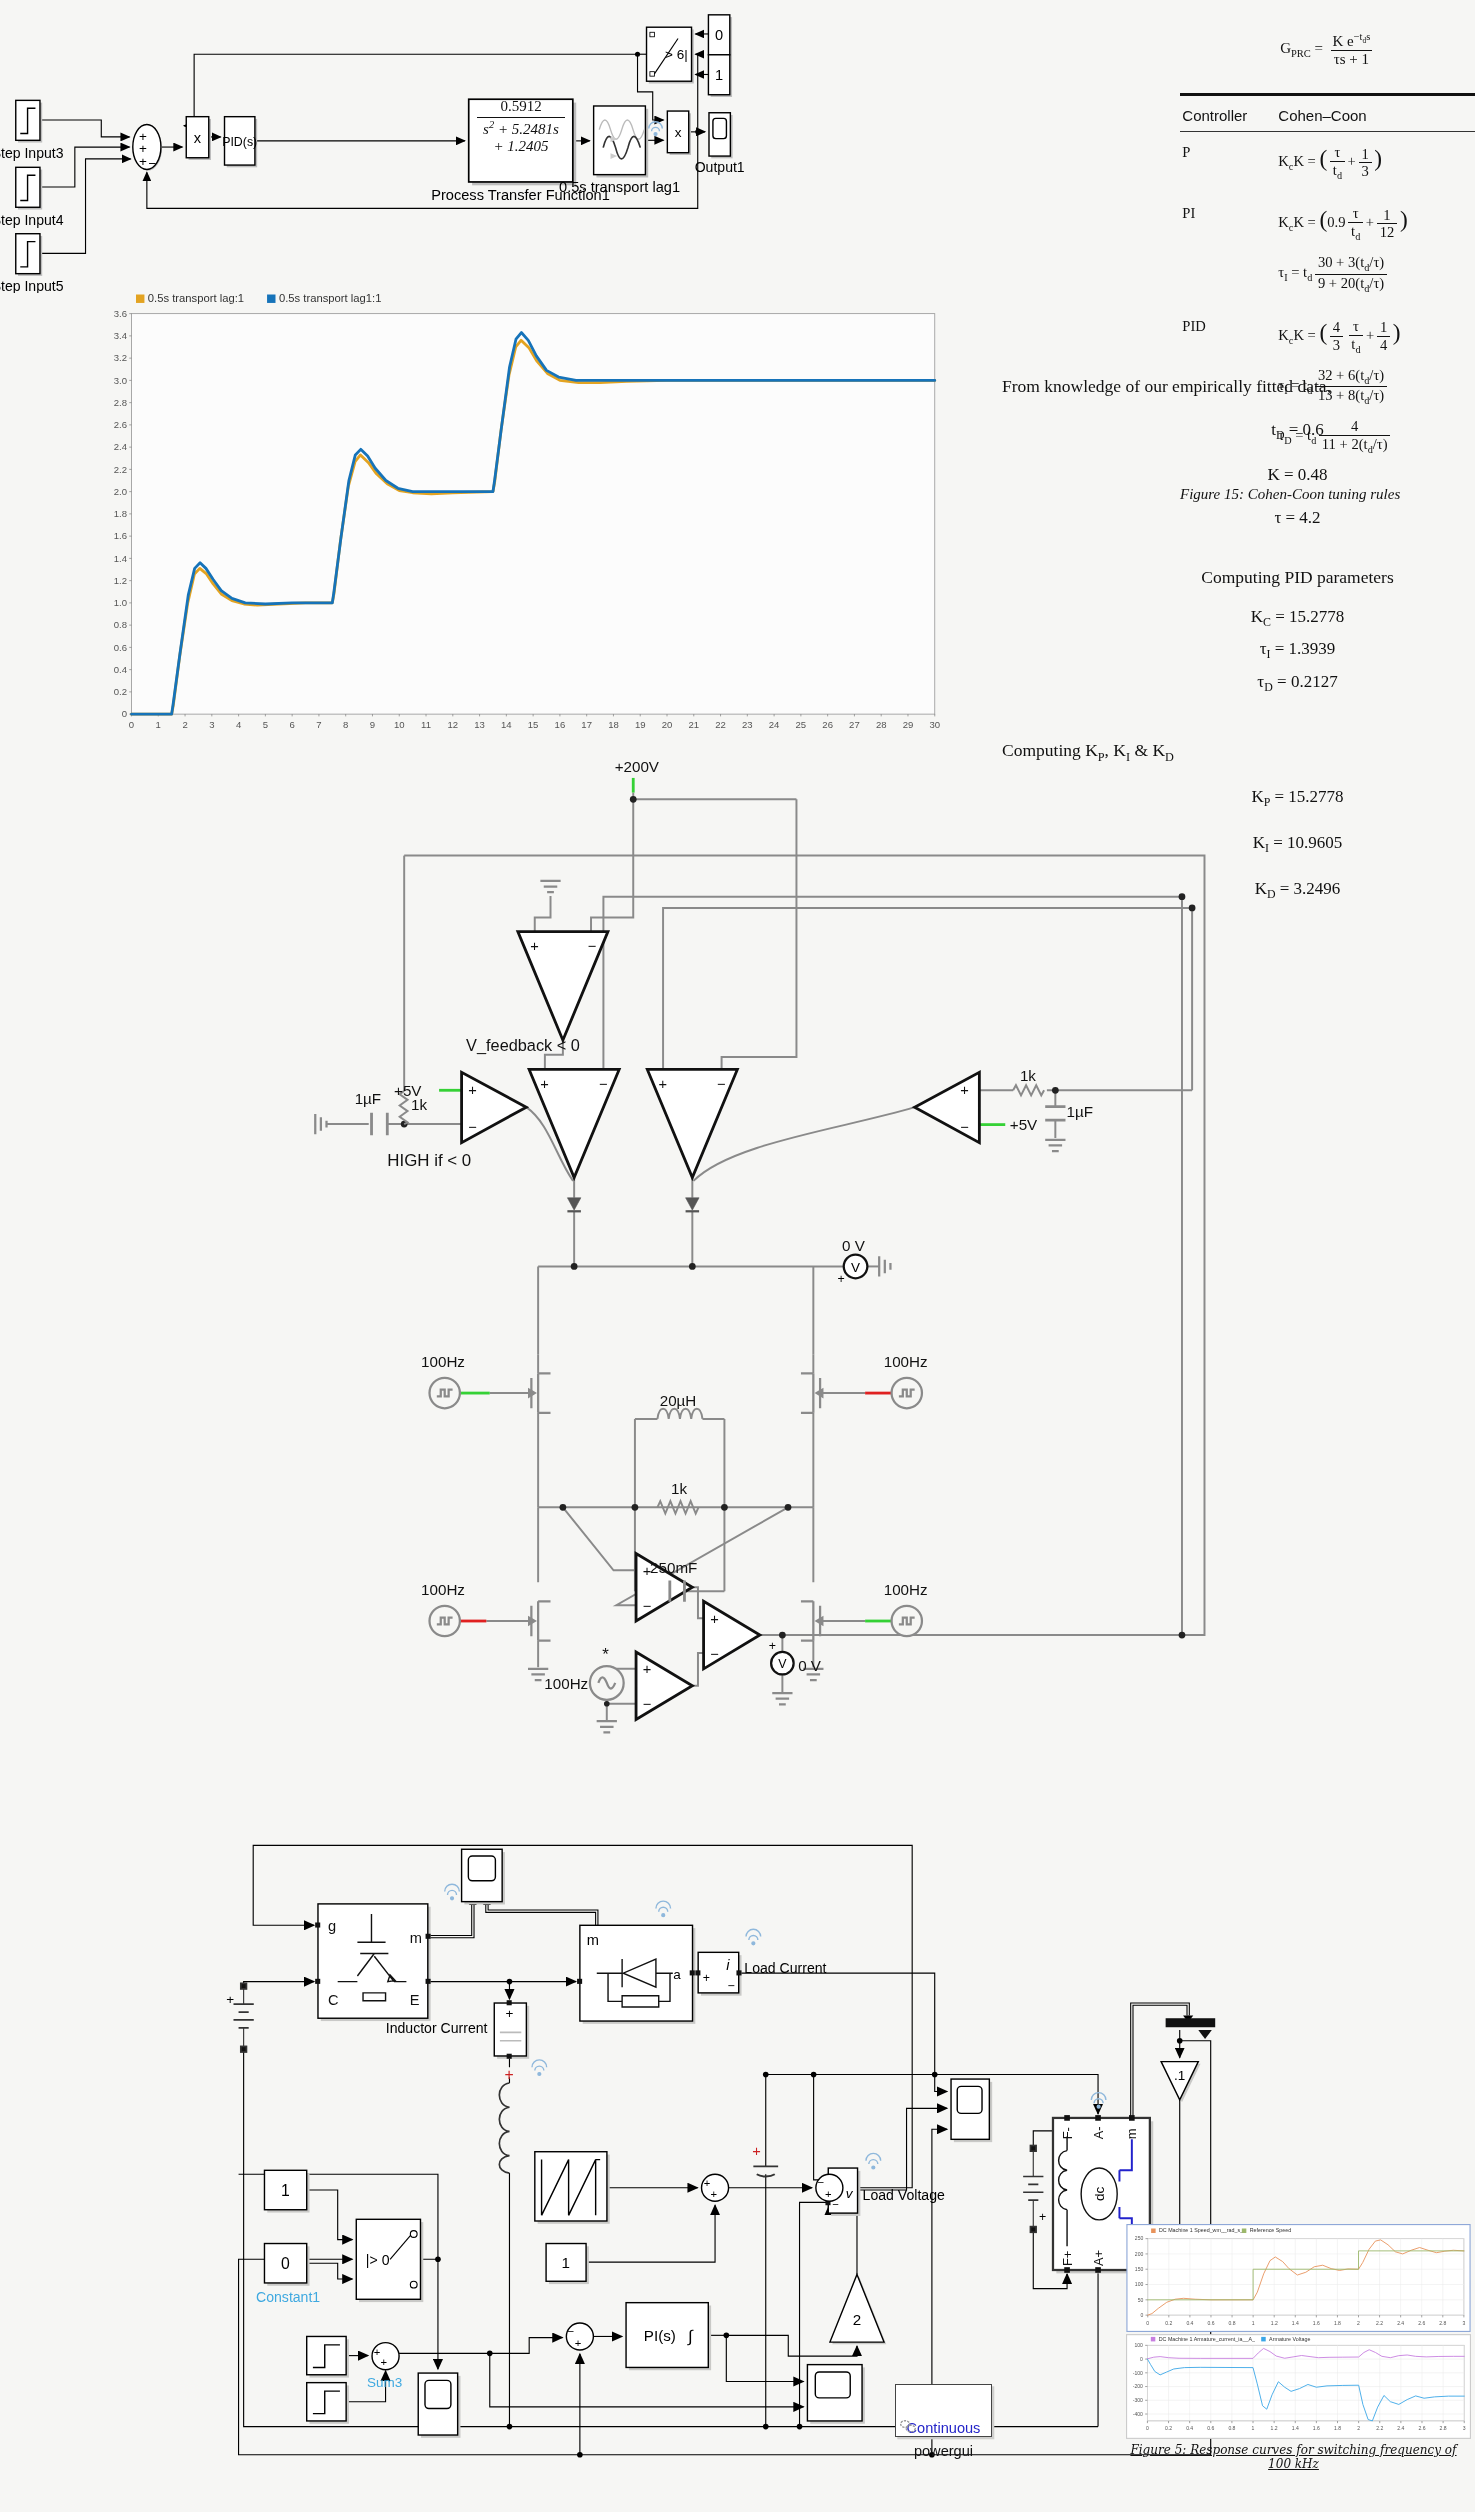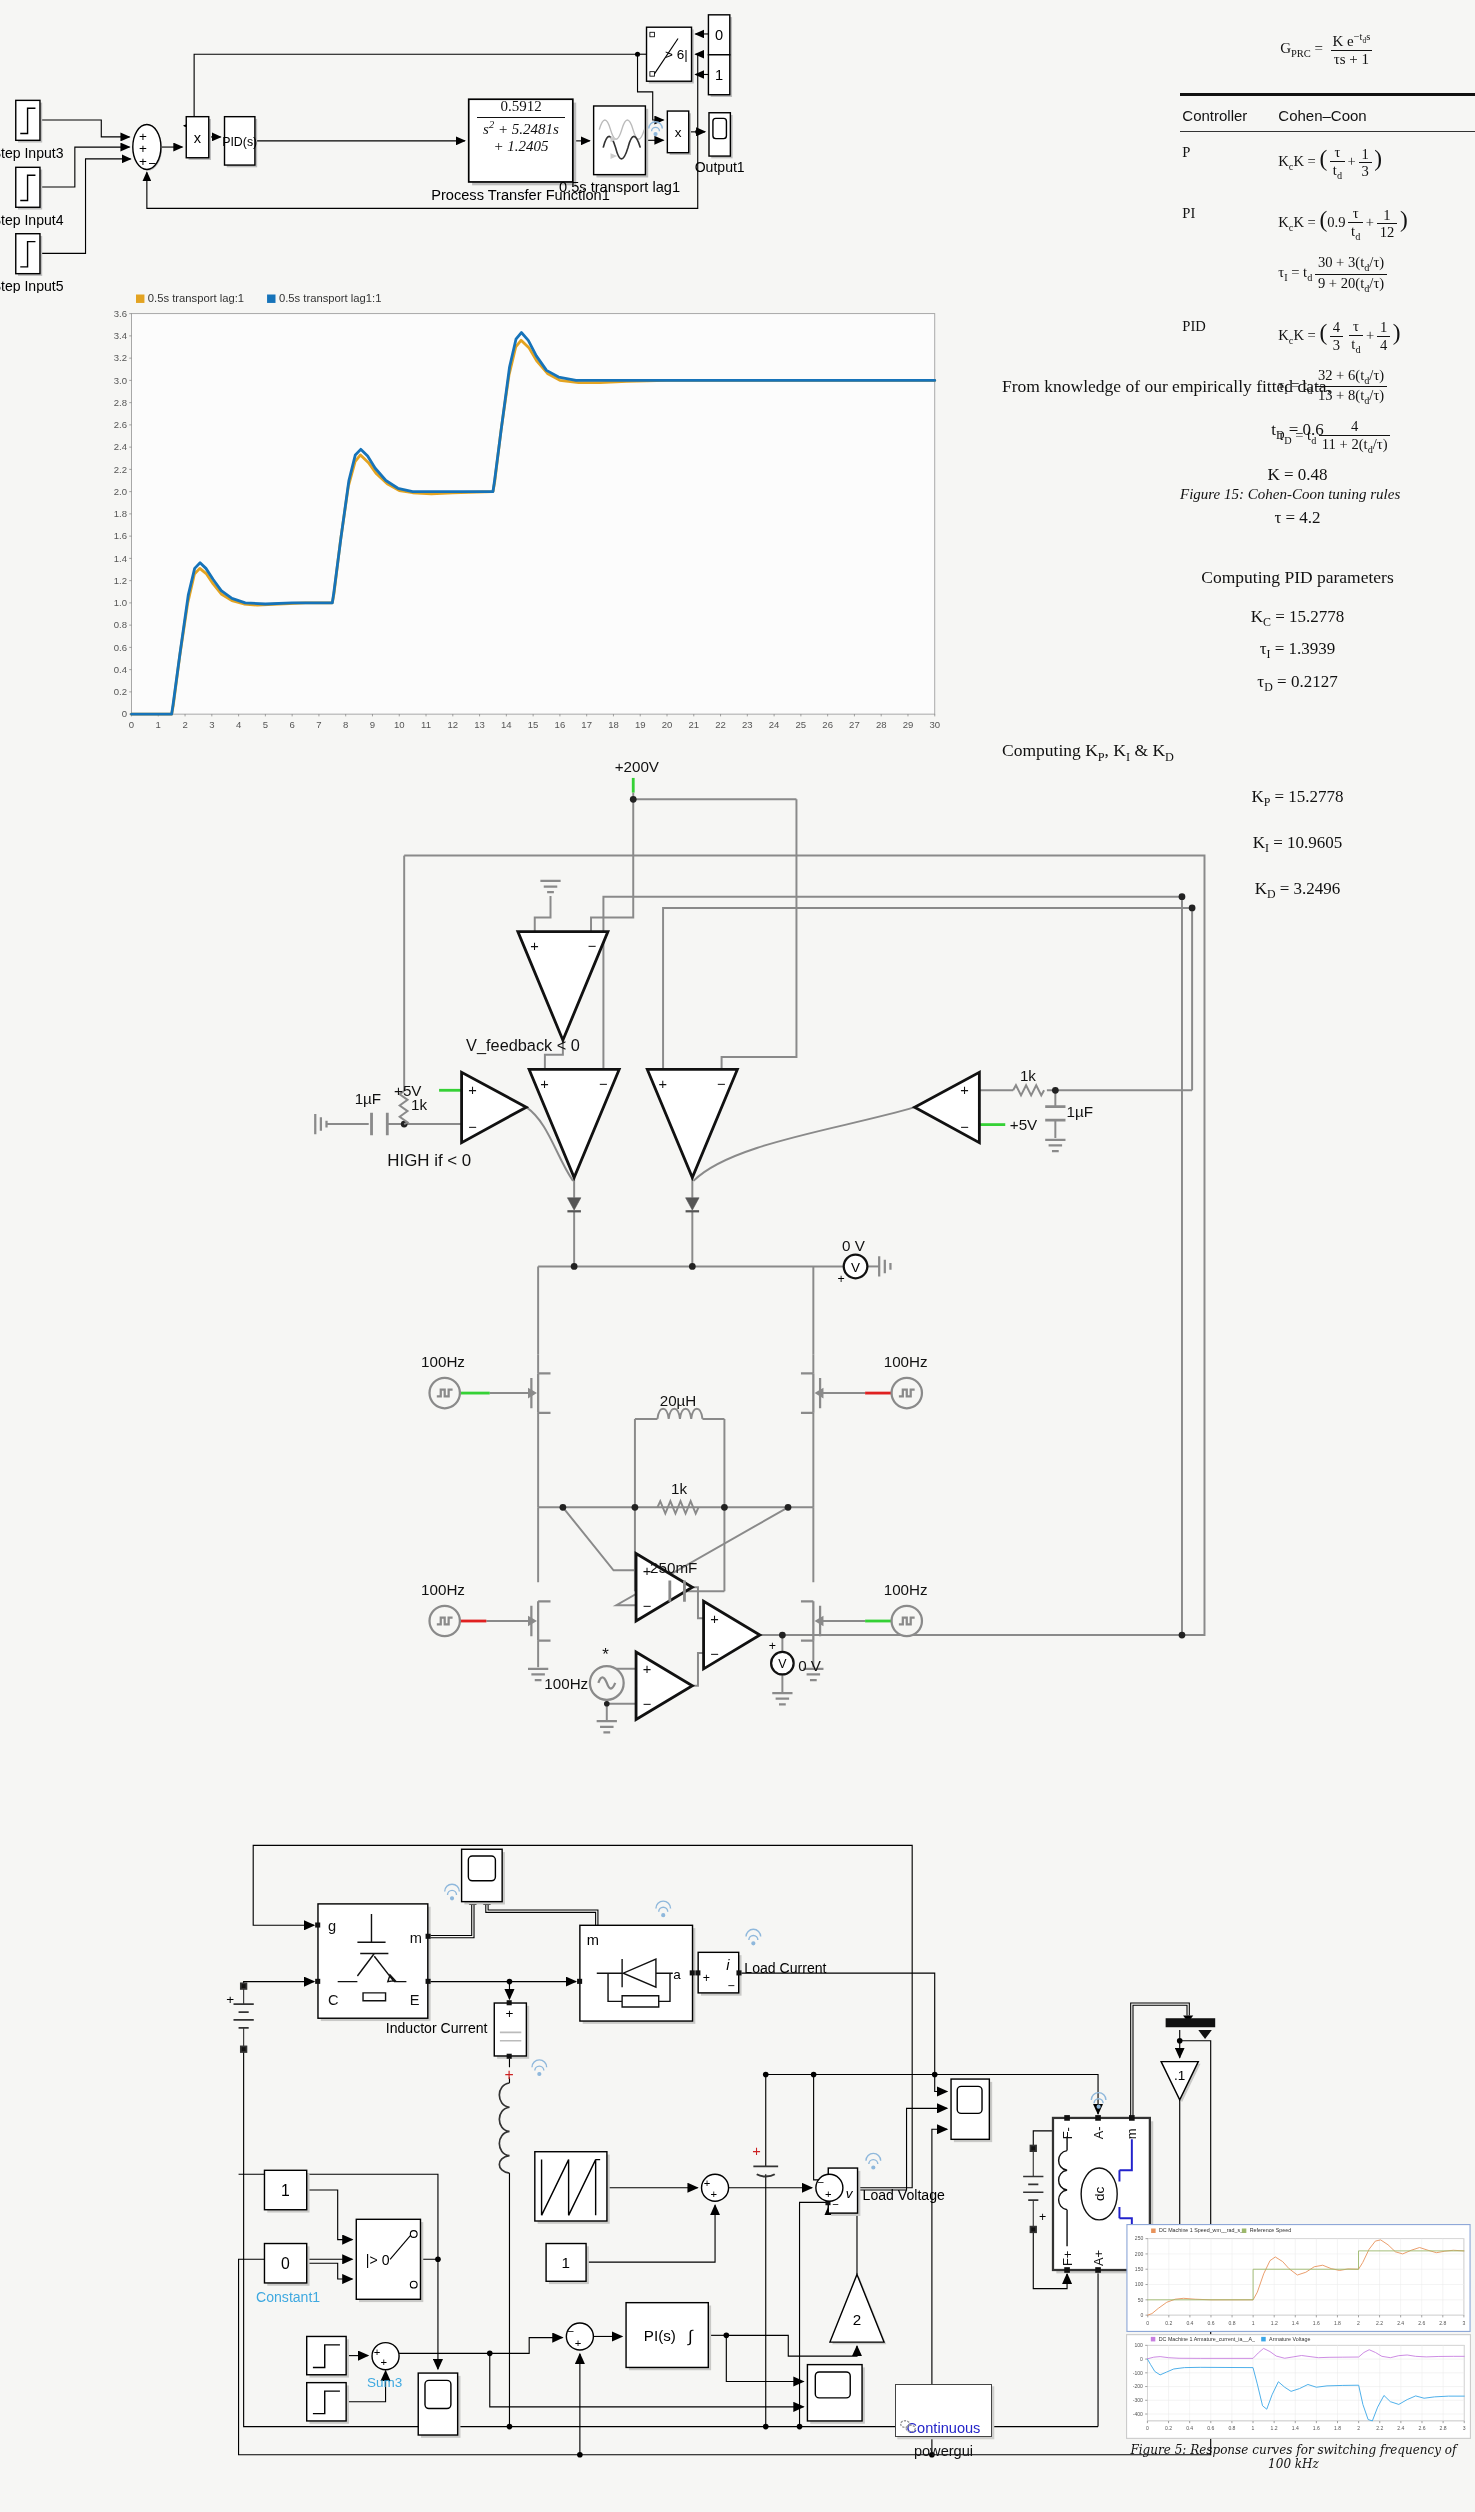--- a/index.html
+++ b/index.html
@@ -890,21 +890,21 @@
   <div class="box">
     <span>Continuous</span>
     <svg width="19" height="14.6" viewBox="0 0 34 26">
       <ellipse cx="11" cy="9" rx="8" ry="6" fill="none" stroke="#999" stroke-width="2.5" stroke-dasharray="4 2"></ellipse>
       <ellipse cx="21" cy="17" rx="8" ry="6" fill="none" stroke="#999" stroke-width="2.5" stroke-dasharray="4 2"></ellipse>
     </svg>
   </div>
   <div class="lbl">powergui</div>
 </div>
 
-<div class="abs" id="fig5" style="left:1126px;top:2224px;width:335px;">
+<div class="abs" id="fig5" style="left:1126px;top:2224px;width:335px;text-decoration:underline;">
   <svg id="miniTop" width="345" height="108" viewBox="0 0 612 192" style="display:block">
         <rect x="1" y="1" width="610" height="190" fill="#fff" stroke="#8FA8D8" stroke-width="2"></rect>
         <rect x="38" y="26" width="562" height="136" fill="#fff" stroke="#bbb" stroke-width="1.5"></rect>
         <line x1="38" y1="26" x2="38" y2="162" stroke="#ececec" stroke-width="1"></line>
         <line x1="75.46666666666667" y1="26" x2="75.46666666666667" y2="162" stroke="#ececec" stroke-width="1"></line>
         <line x1="112.93333333333334" y1="26" x2="112.93333333333334" y2="162" stroke="#ececec" stroke-width="1"></line>
         <line x1="150.39999999999998" y1="26" x2="150.39999999999998" y2="162" stroke="#ececec" stroke-width="1"></line>
         <line x1="187.86666666666667" y1="26" x2="187.86666666666667" y2="162" stroke="#ececec" stroke-width="1"></line>
         <line x1="225.33333333333331" y1="26" x2="225.33333333333331" y2="162" stroke="#ececec" stroke-width="1"></line>
         <line x1="262.79999999999995" y1="26" x2="262.79999999999995" y2="162" stroke="#ececec" stroke-width="1"></line>

